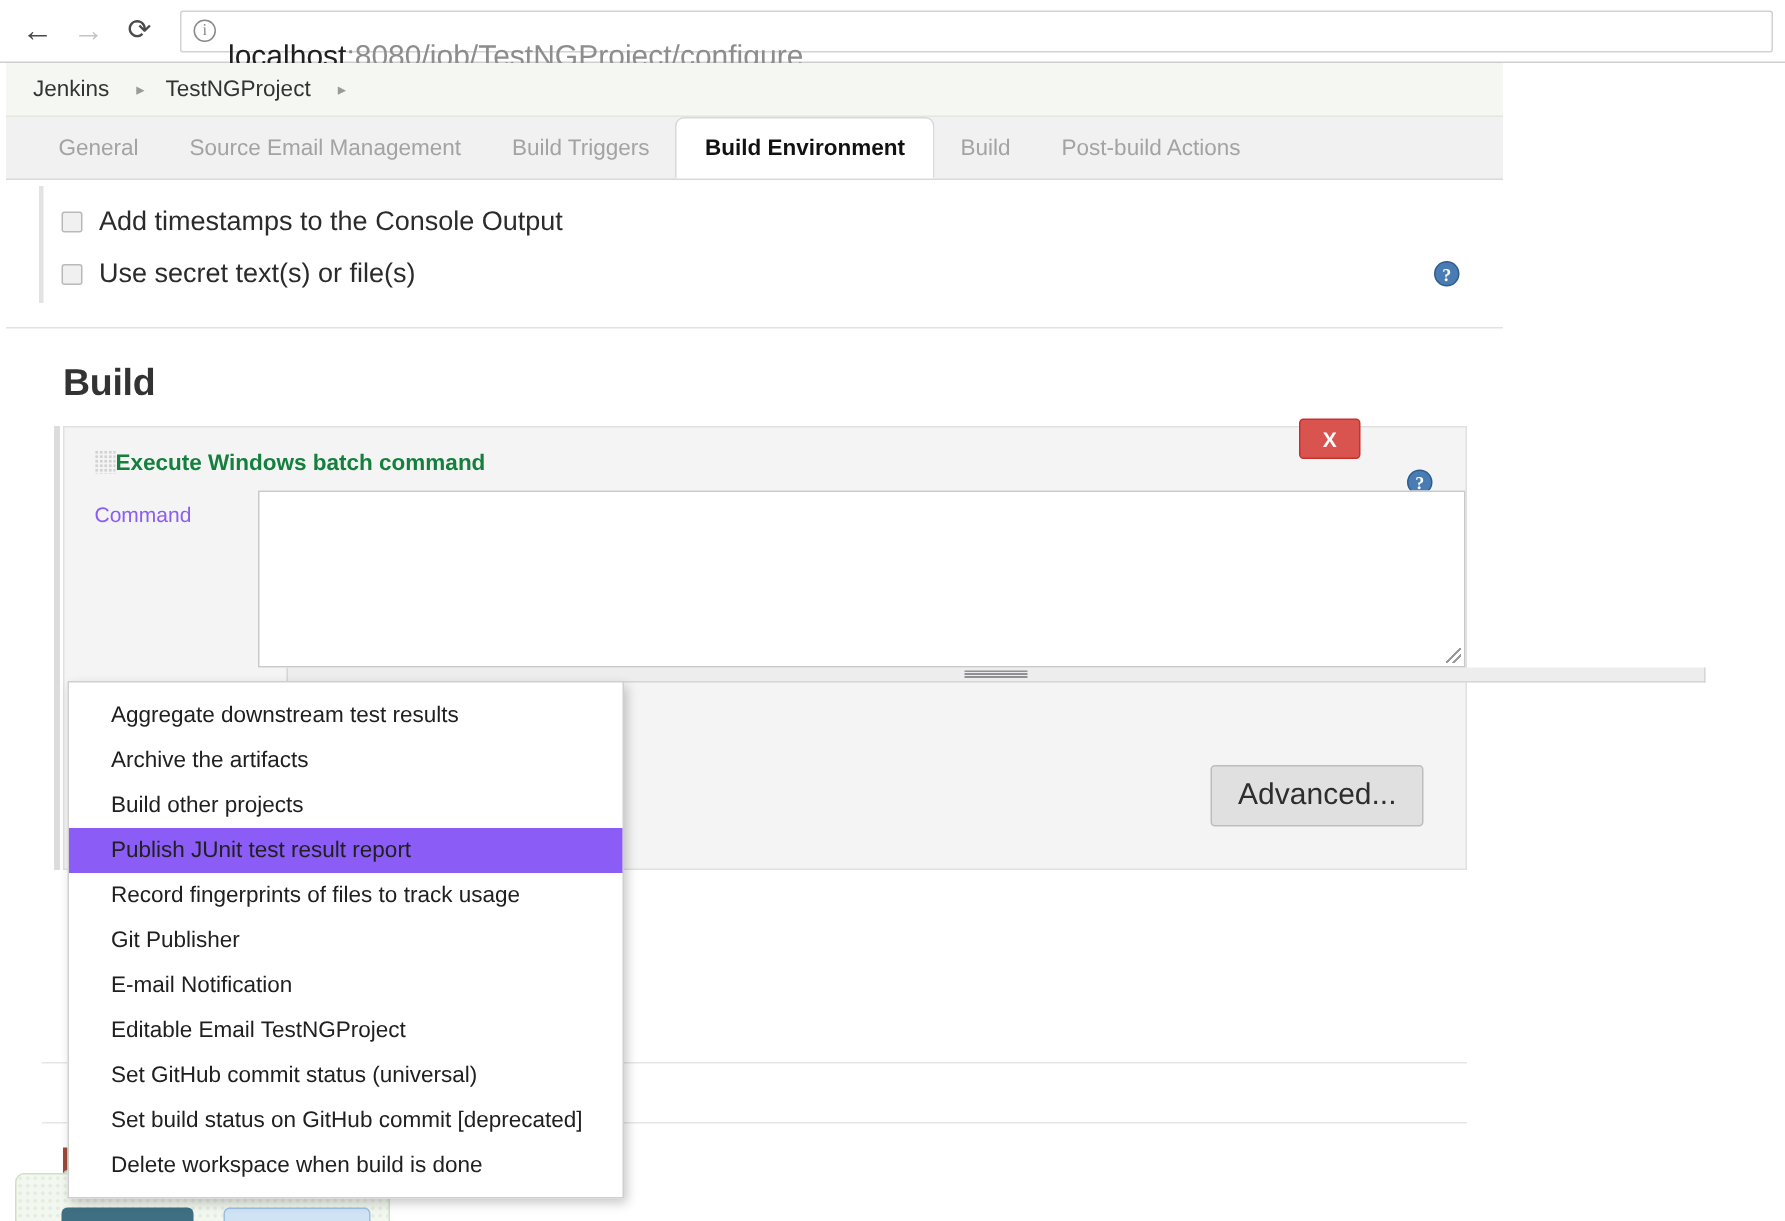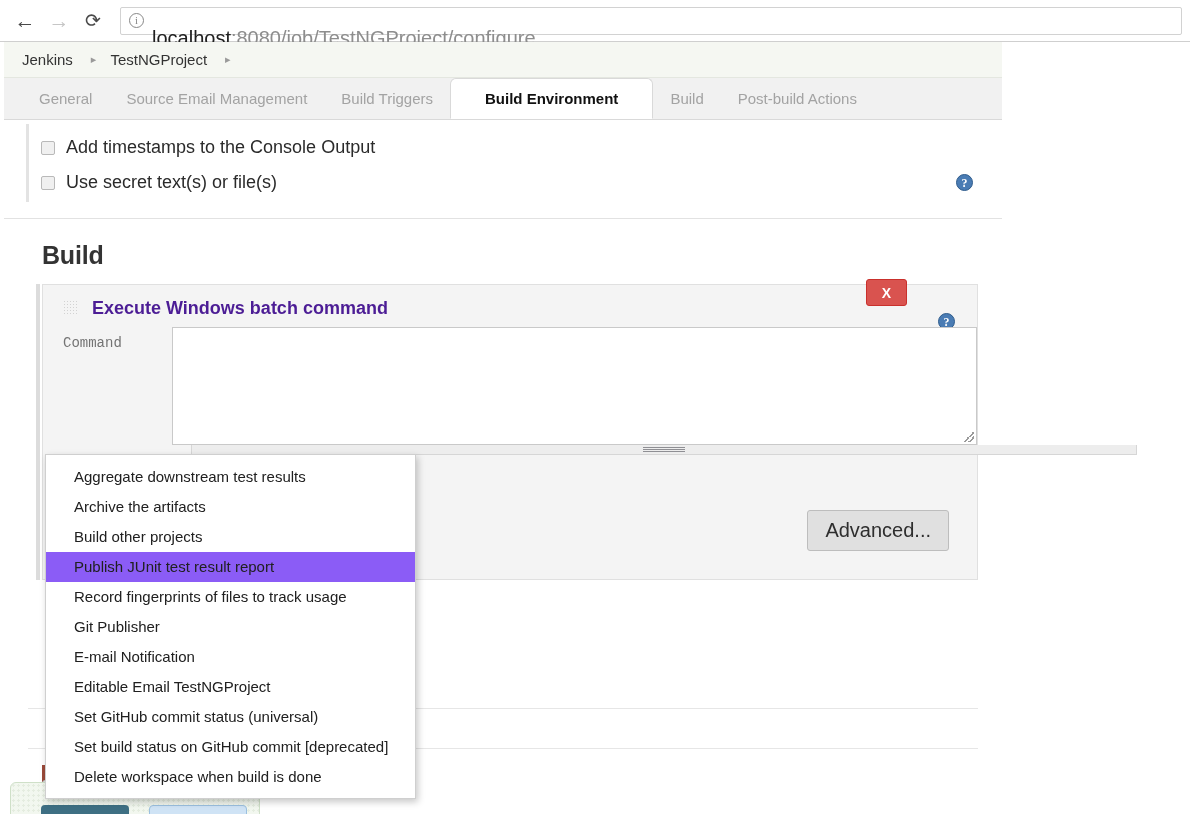--- a/index.html
+++ b/index.html
@@ -107,21 +107,21 @@
   .tab.active {
     color: #111111;
     font-weight: bold;
     background: #ffffff;
     border: 1px solid #d9d9d9;
     border-bottom: 1px solid #ffffff;
     border-radius: 6px 6px 0 0;
     height: 41px;
     line-height: 39px;
     margin-bottom: -1px;
-    padding: 0 34px;
+    padding: 0 19px;
   }
 
   .content {
     position: relative;
     background: #ffffff;
     height: 694px;
   }
 
   
   .cfg-block {
@@ -203,24 +203,23 @@
     padding-left: 20px;
   }
   .grip {
     width: 14px; height: 16px;
     background-image: radial-gradient(#d0d0d0 42%, transparent 43%);
     background-size: 3px 3px;
     flex: 0 0 auto;
     opacity: 0.95;
   }
   .builder-title {
-    font-size: 18px;
+    font-size: 15px;
     font-weight: bold;
-    color: #4c1d95;
-    margin-left: 15px;
+    color: #15803d;
   }
   .delete-btn {
     position: absolute;
     right: 70px; top: -6px;
     width: 41px; height: 27px;
     background: #d9534f;
     border: 1px solid #c9302c;
     border-radius: 3px;
     color: #ffffff;
     font-size: 14px;
@@ -233,24 +232,23 @@
   }
 
   .field-row {
     display: flex;
     padding-left: 20px;
     margin-top: -4px;
   }
   .field-label {
     width: 128px;
     font-size: 14px;
-    color: #737373;
+    color: #8b5cf6;
     text-align: left;
     padding-top: 8px;
-    font-family: Liberation Mono, monospace;
   }
   .textarea-box {
     position: relative;
     width: 946px;
     height: 118px;
     border: 1px solid #c9c9c9;
     background: #ffffff;
   }
   .resize-grip {
     position: absolute;

